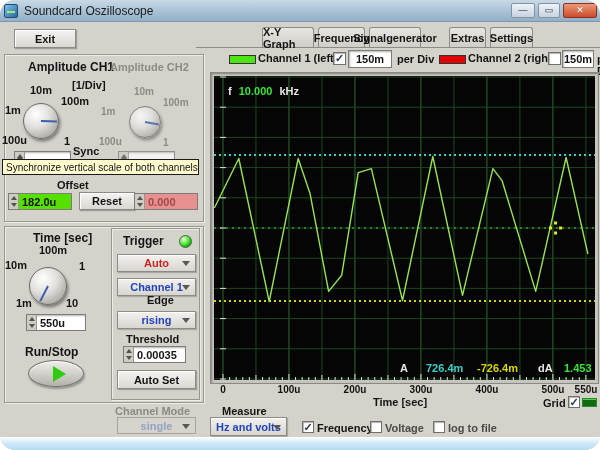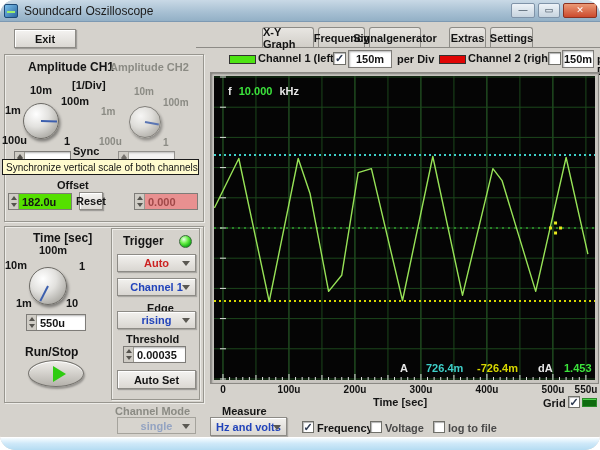--- a/index.html
+++ b/index.html
@@ -138,21 +138,21 @@
       <div class="val"></div>
     </div>
 
   <div class="abs tooltip" style="left:2px;top:159px;width:197px;height:16px;">Synchronize vertical scale of both channels</div>
 
   <div class="abs b" style="left:57px;top:179px;">Offset</div>
   <div class="abs field" style="left:8px;top:193px;width:64px;height:17px;">
     <div class="spin"></div>
     <div class="val" style="background: rgb(85, 224, 0);">182.0u</div>
   </div>
-  <div class="abs btn3d" style="left:79px;top:192px;width:24px;height:18px;">Reset</div>
+  <div class="abs btn3d" style="left:79px;top:192px;width:56px;height:18px;">Reset</div>
   <div class="abs field" style="left:134px;top:193px;width:64px;height:17px;">
     <div class="spin"></div>
     <div class="val" style="color: rgb(160, 72, 72); background: rgb(232, 144, 144);">0.000</div>
   </div>
 
   <div class="abs gbox" style="left:4px;top:226px;width:200px;height:177px;"></div>
   <div class="abs b" style="left:33px;top:231px;font-size:12px;">Time [sec]</div>
   <div class="abs scalelbl" style="left:16px;top:297px;">1m</div>
   <div class="abs scalelbl" style="left:5px;top:259px;">10m</div>
   <div class="abs scalelbl" style="left:39px;top:244px;">100m</div>
@@ -168,21 +168,21 @@
   <div class="abs b" style="left:25px;top:345px;font-size:12px;">Run/Stop</div>
   <div class="abs oval" style="left:28px;top:360px;width:56px;height:27px;">
     <div class="play"></div>
   </div>
 
   <div class="abs gbox" style="left:111px;top:228px;width:89px;height:172px;"></div>
   <div class="abs b" style="left:123px;top:234px;font-size:12px;">Trigger</div>
   <div class="abs led" style="left:179px;top:235px;width:13px;height:13px;"></div>
   <div class="abs dd" style="left:117px;top:254px;width:79px;height:18px;color:#cc2222;">Auto</div>
   <div class="abs dd" style="left:117px;top:278px;width:79px;height:18px;color:#2244bb;">Channel 1</div>
-  <div class="abs b" style="left:141px;top:302px;padding-left:6px;">Edge</div>
+  <div class="abs b" style="left:141px;top:294px;padding-left:6px;">Edge</div>
   <div class="abs dd" style="left:117px;top:311px;width:79px;height:18px;color:#2244bb;">rising</div>
   <div class="abs b" style="left:126px;top:333px;">Threshold</div>
   <div class="abs field" style="left:123px;top:346px;width:63px;height:17px;">
     <div class="spin"></div>
     <div class="val">0.00035</div>
   </div>
   <div class="abs btn3d" style="left:117px;top:370px;width:79px;height:19px;">Auto Set</div>
 
   <div class="abs b gray" style="left:115px;top:405px;">Channel Mode</div>
   <div class="abs dd disabled" style="left:117px;top:417px;width:79px;height:17px;color:#93a3c2;">single</div>

